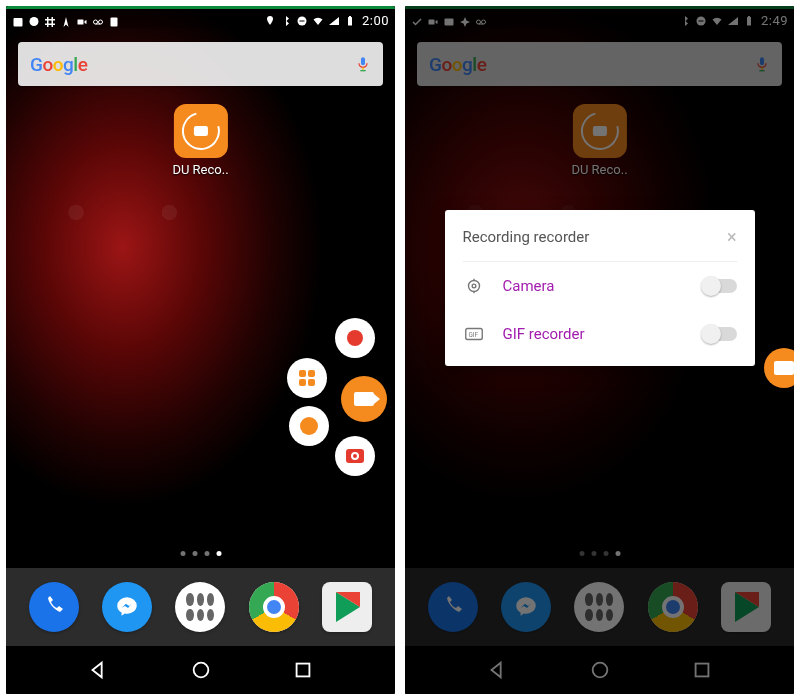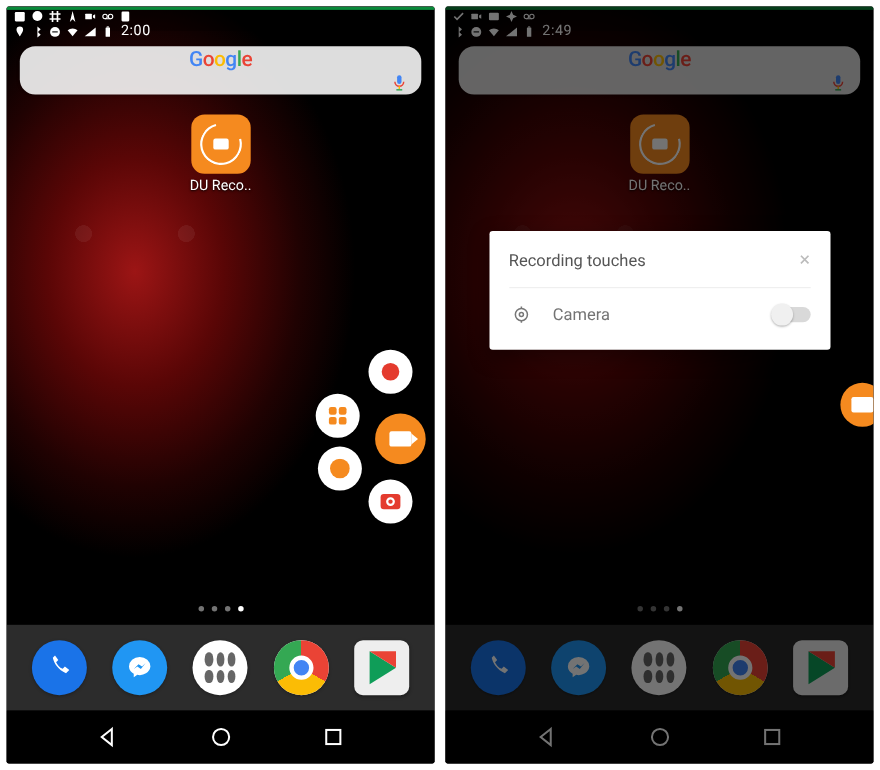--- a/index.html
+++ b/index.html
@@ -27,40 +27,38 @@
     content:""; position:absolute; inset:0;
     background:
       radial-gradient(circle 30px at 18% 30%, #fff 0 25%, transparent 26%),
       radial-gradient(circle 30px at 42% 30%, #fff 0 25%, transparent 26%);
     opacity:.06;
   }
   .status-bar {
     position: relative; z-index: 3;
     height: 22px; width: 100%;
     background: rgba(0,0,0,.25);
-    display: flex; align-items: flex-start;
+    display: flex; align-items: flex-end;
     justify-content: space-between;
     padding: 0 6px; color: #fff;
     font-size: 12px;
     border-top: 3px solid #0a8a3a;
-    flex-direction: column;
   }
   .status-left, .status-right { display:flex; align-items:center; gap:4px; }
   .sicon { width:12px; height:12px; display:inline-block; }
   .time { font-size: 13px; letter-spacing:.5px; margin-left:2px; }
   .content { position: relative; z-index: 2; flex: 1; }
   .search-bar {
     margin: 14px 12px 0;
     height: 44px;
     background: rgba(245,245,245,.9);
-    border-radius: 14px;
+    border-radius: 4px;
     display: flex; align-items: center;
     padding: 0 12px;
     box-shadow: 0 1px 2px rgba(0,0,0,.25);
-    flex-direction: column;
   }
   .google-logo { font-size: 19px; font-weight: 500; letter-spacing:-.5px; }
   .google-logo span:nth-child(1){color:#4285F4}
   .google-logo span:nth-child(2){color:#EA4335}
   .google-logo span:nth-child(3){color:#FBBC05}
   .google-logo span:nth-child(4){color:#4285F4}
   .google-logo span:nth-child(5){color:#34A853}
   .google-logo span:nth-child(6){color:#EA4335}
   .mic-icon { margin-left:auto; width:16px; height:20px; }
   .app-icon-block {
@@ -108,21 +106,21 @@
   .dialog{
     position:absolute; z-index:5; left:50%; transform:translateX(-50%);
     top:204px; width:310px; background:#fff; border-radius:3px;
     box-shadow:0 6px 18px rgba(0,0,0,.4);
     padding:16px 18px 8px;
   }
   .dialog-title{ font-size:15px; color:#555; padding-bottom:14px; border-bottom:1px solid #eee; display:flex; align-items:center;}
   .dialog-close{ margin-left:auto; color:#bbb; font-size:18px; cursor:pointer;}
   .dialog-row{ display:flex; align-items:center; height:48px; gap:18px;}
   .dialog-row .ic{ width:22px; height:22px; color:#777;}
-  .dialog-row .lbl{ font-size:15px; color:#737373; }
+  .dialog-row .lbl{ font-size:15px; color:#a21caf; }
   .toggle{ margin-left:auto; width:34px; height:14px; background:#d9d9d9; border-radius:10px; position:relative;}
   .toggle::after{content:""; position:absolute; left:-2px; top:-3px; width:20px; height:20px; background:#f0f0f0; border-radius:50%; box-shadow:0 1px 2px rgba(0,0,0,.3);}
   
   .page-dots{ position:absolute; bottom:138px; left:50%; transform:translateX(-50%); display:flex; gap:7px;}
   .page-dots i{ width:5px; height:5px; border-radius:50%; background:rgba(255,255,255,.45);}
   .page-dots i.active{ background:#fff;}
   
   .dock{
     position:absolute; bottom:48px; left:0; right:0; height:78px;
     background:rgba(200,200,200,.22);
@@ -399,26 +397,34 @@
   </div>
 
   <div class="dim"></div>
 
   <div class="edge-fab">
       <span class="vid-white"></span>
     </div>
 
   <div class="dialog">
     <div class="dialog-title">
-      <span>Recording touches</span>
+      <span>Recording recorder</span>
       <span class="dialog-close">×</span>
     </div>
     <div class="dialog-row">
       <svg class="ic" viewBox="0 0 24 24" fill="none" stroke="#777" stroke-width="1.5">
           <circle cx="12" cy="12" r="6"></circle>
           <circle cx="12" cy="12" r="2"></circle>
           <path d="M12 4v2M12 18v2"></path>
         </svg>
       <span class="lbl">Camera</span>
       <div class="toggle"></div>
     </div>
+    <div class="dialog-row">
+      <svg class="ic" viewBox="0 0 24 24" fill="none" stroke="#777" stroke-width="1.5">
+          <rect x="3" y="6" width="18" height="12" rx="2"></rect>
+          <text x="6" y="15" font-size="7" fill="#777" stroke="none">GIF</text>
+        </svg>
+      <span class="lbl">GIF recorder</span>
+      <div class="toggle"></div>
+    </div>
   </div>
 </div>
 
 </body></html>

